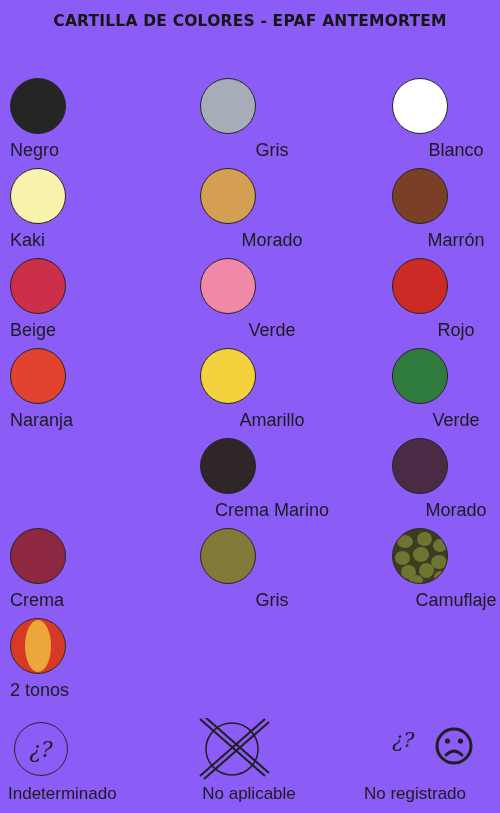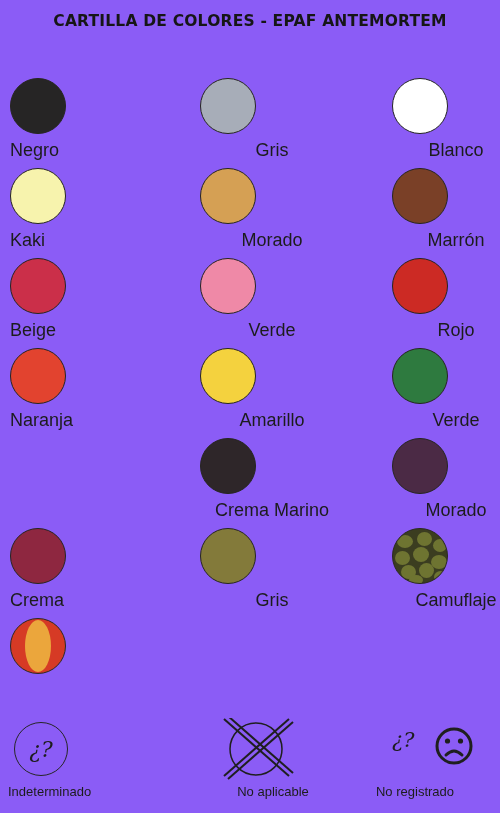--- a/index.html
+++ b/index.html
@@ -126,33 +126,33 @@
     left: 0;
     width: 500px;
     height: 95px;
   }
   .sym-cell {
     position: absolute;
     width: 170px;
     top: 0;
   }
   .sym-col-0 { left: 0px; }
-  .sym-col-1 { left: 188px; }
+  .sym-col-1 { left: 164px; }
   .sym-col-2 { left: 330px; }
   .sym-art {
     position: relative;
     height: 62px;
     width: 170px;
   }
   .sym-label {
     position: absolute;
     top: 66px;
     width: 170px;
     text-align: center;
-    font-size: 13px;
+    font-size: 17px;
     color: #1c1c1c;
     white-space: nowrap;
   }
   .sym-col-0 .sym-label { text-align: left; padding-left: 8px; }
 
   .q-circle {
     position: absolute;
     left: 14px;
     top: 4px;
     width: 54px;
@@ -325,20 +325,21 @@
           <div class="label">Camuflaje</div>
         </div>
       </div>
       <div class="row">
         <div class="cell col-0">
           <div class="swatch-wrap">
             <div class="swatch dostonos" style="background: rgb(214, 58, 37);">
               <div class="lens" style="background: rgb(235, 166, 60);"></div>
             </div>
           </div>
+          <div class="label">2 tonos</div>
         </div>
       </div>
     </div>
 
   <div class="symbol-row" id="symrow">
       <div class="sym-cell sym-col-0">
         <div class="sym-art">
           <div class="q-circle"></div>
           <div class="q-mark">¿?</div>
         </div>

